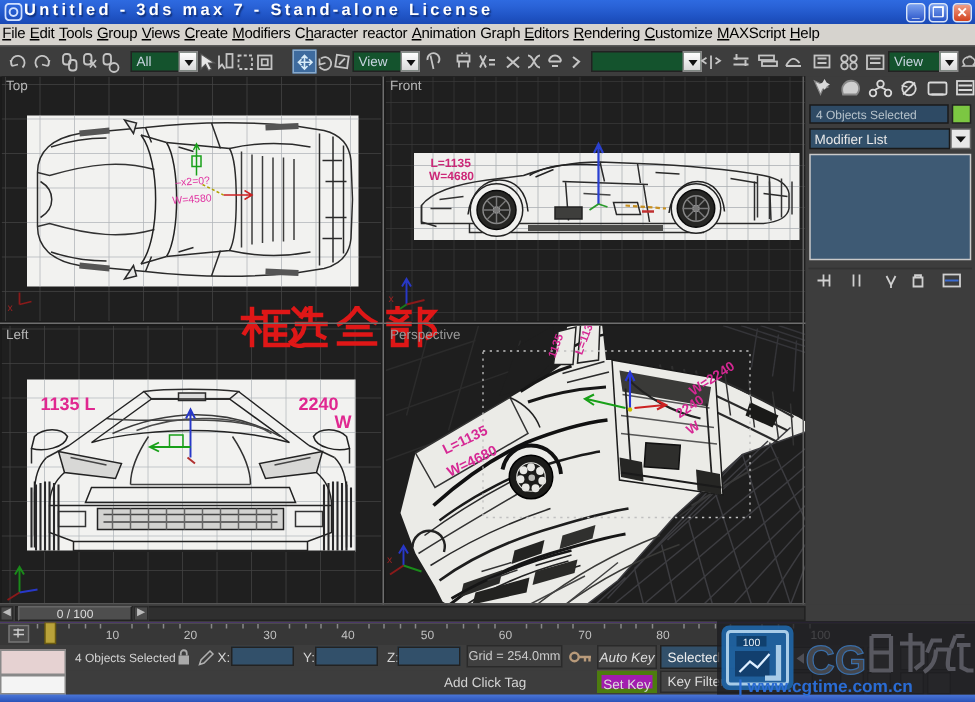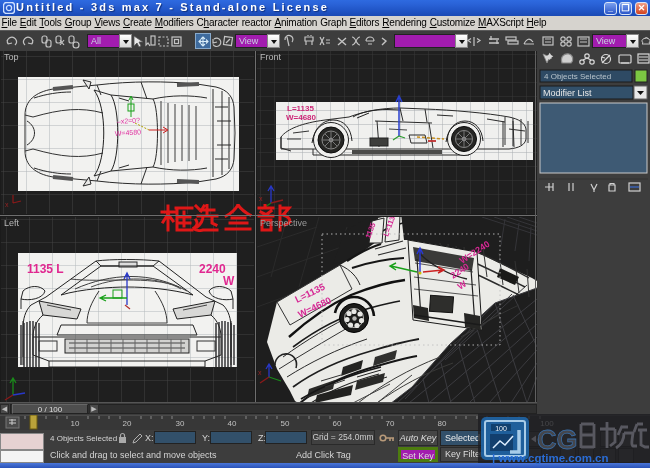--- a/index.html
+++ b/index.html
@@ -6,21 +6,21 @@
 .abs{position:absolute;}
 
 #title{left:0;top:0;width:650px;height:16px;background:linear-gradient(180deg,#2e6ae0 0%,#2a63d8 25%,#1f53c4 70%,#1a49b4 100%);}
 #title .txt{position:absolute;left:16px;top:1px;color:#fff;font-weight:bold;font-size:11px;letter-spacing:2.2px;text-shadow:1px 1px 1px #10307a;white-space:nowrap;}
 .wbtn{position:absolute;top:2px;width:13px;height:13px;border-radius:3px;border:1px solid #d8e4f8;box-sizing:border-box;font-size:9px;color:#fff;text-align:center;line-height:11px;font-weight:bold;}
 
 #menu{left:0;top:16px;width:650px;height:14px;background:#d6d3ce;color:#000;font-size:10px;line-height:14px;white-space:nowrap;}
 #menu span{margin:0 1.5px;letter-spacing:-0.2px;}
 
 #tbar{left:0;top:30px;width:650px;height:21px;background:#3d3d3d;border-top:1px solid #5a5a5a;box-sizing:border-box;}
-.combo{position:absolute;height:14px;background:#a21caf;border:1px solid #222;box-sizing:border-box;color:#c8d4e0;font-size:9px;line-height:12px;padding-left:3px;}
+.combo{position:absolute;height:14px;background:#14532d;border:1px solid #222;box-sizing:border-box;color:#c8d4e0;font-size:9px;line-height:12px;padding-left:3px;}
 .cbtn{position:absolute;height:14px;width:13px;background:linear-gradient(180deg,#fff,#d8d8d8);border:1px solid #888;box-sizing:border-box;}
 .cbtn:after{content:"";position:absolute;left:2.5px;top:5px;border-left:3px solid transparent;border-right:3px solid transparent;border-top:4px solid #111;}
 
 #vparea{left:0;top:51px;width:537px;height:352px;background:#1b1b1b;}
 .vp{position:absolute;background:#1d1d1d;overflow:hidden;}
 .vplabel{position:absolute;left:3px;top:1px;color:#b8b8b8;font-size:9px;z-index:30;}
 
 #cpanel{left:537px;top:51px;width:113px;height:379px;background:#3d3d3d;}
 
 #tslider{left:0;top:403px;width:650px;height:12px;background:#3d3d3d;}
@@ -519,21 +519,20 @@
   <div class="abs" style="left:398px;top:0;width:40px;height:16px;background:#454545;border:1px solid #2a2a2a;box-sizing:border-box;color:#ddd;text-align:center;line-height:14px;font-style:italic;">Auto Key</div>
   <div class="abs" style="left:440px;top:0;width:64px;height:16px;background:#32506a;border:1px solid #222;box-sizing:border-box;color:#eee;line-height:14px;padding-left:4px;">Selected</div>
   <div class="abs" style="left:508px;top:1px;width:14px;height:14px;background:#4a4a4a;border:1px solid #2a2a2a;"></div>
   <div class="abs" style="left:526px;top:1px;width:14px;height:14px;background:#4a4a4a;border:1px solid #2a2a2a;"></div>
   <div class="abs" style="left:560px;top:1px;width:14px;height:14px;background:#4a4a4a;border:1px solid #2a2a2a;"></div>
   <div class="abs" style="left:578px;top:1px;width:14px;height:14px;background:#4a4a4a;border:1px solid #2a2a2a;"></div>
   <div class="abs" style="left:600px;top:1px;width:14px;height:14px;background:#4a4a4a;border:1px solid #2a2a2a;"></div>
   <div class="abs" style="left:618px;top:1px;width:14px;height:14px;background:#4a4a4a;border:1px solid #2a2a2a;"></div>
 </div>
 <div id="status2" class="abs">
-  <div class="abs" style="left:50px;top:3px;color:#d4d4d4;">Click and drag to select and move objects</div>
   <div class="abs" style="left:296px;top:3px;color:#d4d4d4;">Add Click Tag</div>
   <div class="abs" style="left:398px;top:0;width:40px;height:15px;background:#a21caf;border:3px solid #4d7c0f;box-sizing:border-box;color:#ddd;text-align:center;line-height:13px;">Set Key</div>
   <div class="abs" style="left:440px;top:0;width:64px;height:15px;background:#454545;border:1px solid #2a2a2a;box-sizing:border-box;color:#ddd;line-height:13px;padding-left:4px;">Key Filters...</div>
   <div class="abs" style="left:508px;top:1px;width:14px;height:13px;background:#4a4a4a;border:1px solid #2a2a2a;"></div>
   <div class="abs" style="left:526px;top:1px;width:14px;height:13px;background:#4a4a4a;border:1px solid #2a2a2a;"></div>
   <div class="abs" style="left:560px;top:1px;width:14px;height:13px;background:#4a4a4a;border:1px solid #2a2a2a;"></div>
   <div class="abs" style="left:578px;top:1px;width:14px;height:13px;background:#4a4a4a;border:1px solid #2a2a2a;"></div>
   <div class="abs" style="left:600px;top:1px;width:14px;height:13px;background:#4a4a4a;border:1px solid #2a2a2a;"></div>
   <div class="abs" style="left:618px;top:1px;width:14px;height:13px;background:#4a4a4a;border:1px solid #2a2a2a;"></div>
 </div>

